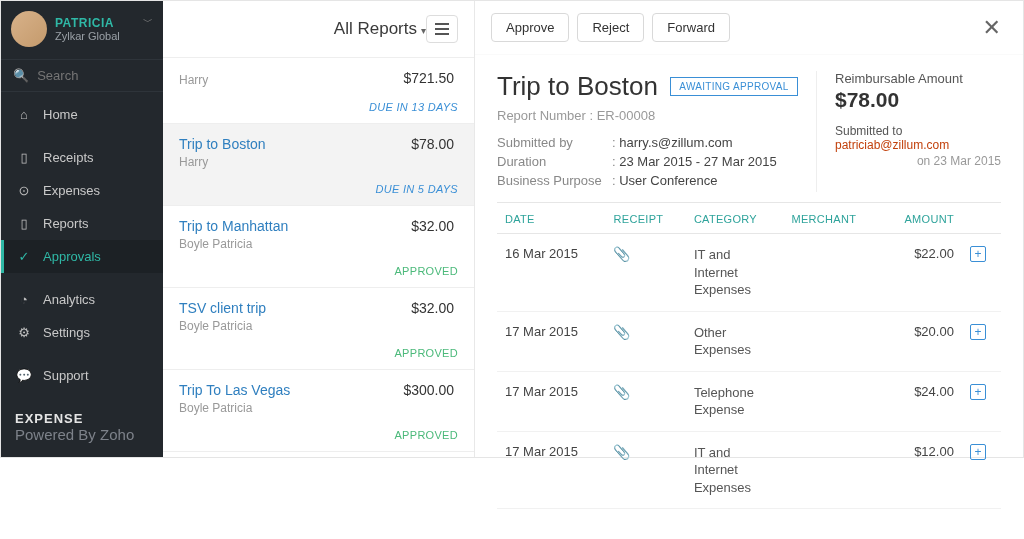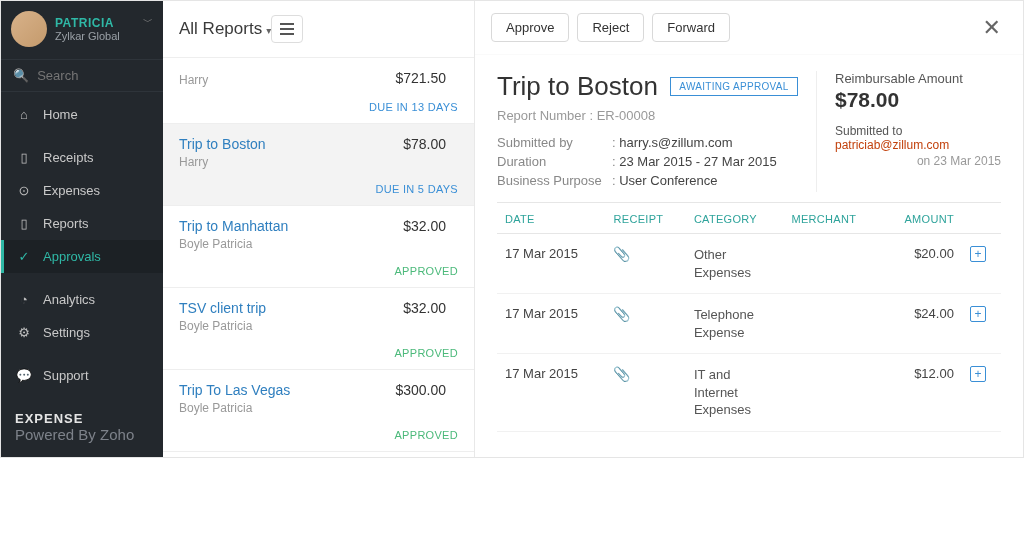--- a/index.html
+++ b/index.html
@@ -20,33 +20,33 @@
 .nav-item .ic { width: 18px; text-align: center; margin-right: 10px; color: #bdbdbd; }
 .nav-item.active { color: #2fb8a6; border-left: 3px solid #2fb8a6; padding-left: 11px; background: #1c2125; }
 .nav-item.active .ic { color: #2fb8a6; }
 .nav-gap { height: 10px; }
 .sidebar-footer { margin-top: auto; padding: 14px; }
 .brand { color: #e5e5e5; font-weight: 600; letter-spacing: 1px; }
 .powered { color: #7d828a; font-size: 15px; }
 
 
 .list { width: 312px; border-right: 1px solid #e8e8e8; display: flex; flex-direction: column; }
-.list-head { display: flex; justify-content: flex-start; align-items: center; padding: 14px 16px; border-bottom: 1px solid #eee; }
+.list-head { display: flex; justify-content: flex-end; align-items: center; padding: 14px 16px; border-bottom: 1px solid #eee; }
 .list-title { font-size: 17px; color: #3a3a3a; }
 .list-title .car { font-size: 10px; margin-left: 4px; color: #666; }
 .hamburger { width: 32px; height: 28px; border: 1px solid #ddd; border-radius: 4px; display: flex; flex-direction: column; justify-content: center; gap: 3px; align-items: center; }
 .hamburger span { width: 14px; height: 2px; background: #555; display: block; }
 .reports { flex: 1; overflow: auto; }
 .report { padding: 12px 16px 10px 16px; border-bottom: 1px solid #eee; position: relative; }
 .report.selected { background: #f3f3f3; }
 .report .title { color: #2f7fbf; font-size: 14px; }
 .report .sub { color: #999; font-size: 12px; margin-top: 3px; }
-.report .amt { position: absolute; right: 28px; top: 12px; color: #333; font-size: 14px; }
+.report .amt { position: absolute; right: 20px; top: 12px; color: #333; font-size: 14px; }
 .report .status { text-align: right; font-size: 11px; margin-top: 14px; letter-spacing: .3px; }
-.status.due { color: #3a8fd6; }
+.status.due { color: #3a8fd6; font-style: italic; }
 .status.approved { color: #4bb97a; }
 
 
 .detail { flex: 1; display: flex; flex-direction: column; }
 .detail-head { display: flex; align-items: center; padding: 12px 16px; border-bottom: 1px solid rgba(0,0,0,0.02); }
 .btn { border: 1px solid #d9d9d9; background: #fff; padding: 6px 14px; border-radius: 4px; font-size: 13px; margin-right: 8px; cursor: pointer; color: #333; }
 .close { margin-left: auto; font-size: 22px; color: #666; cursor: pointer; padding: 0 6px; line-height: 1; }
 
 .summary { display: flex; padding: 16px 22px 10px 22px; }
 .summary-left { flex: 1; }
@@ -217,20 +217,28 @@
           <th>DATE</th>
           <th>RECEIPT</th>
           <th>CATEGORY</th>
           <th>MERCHANT</th>
           <th class="amtcol">AMOUNT</th>
           <th></th>
         </tr>
           </thead>
         <tbody id="exp-body">
             <tr>
+              <td>16 Mar 2015</td>
+  <td><span class="clip">📎</span></td>
+  <td class="catcell">IT and Internet Expenses</td>
+  <td></td>
+  <td class="amtcell">$22.00</td>
+  <td><span class="plus">+</span></td>
+            </tr>
+            <tr>
               <td>17 Mar 2015</td>
   <td><span class="clip">📎</span></td>
   <td class="catcell">Other Expenses</td>
   <td></td>
   <td class="amtcell">$20.00</td>
   <td><span class="plus">+</span></td>
             </tr>
             <tr>
               <td>17 Mar 2015</td>
   <td><span class="clip">📎</span></td>

